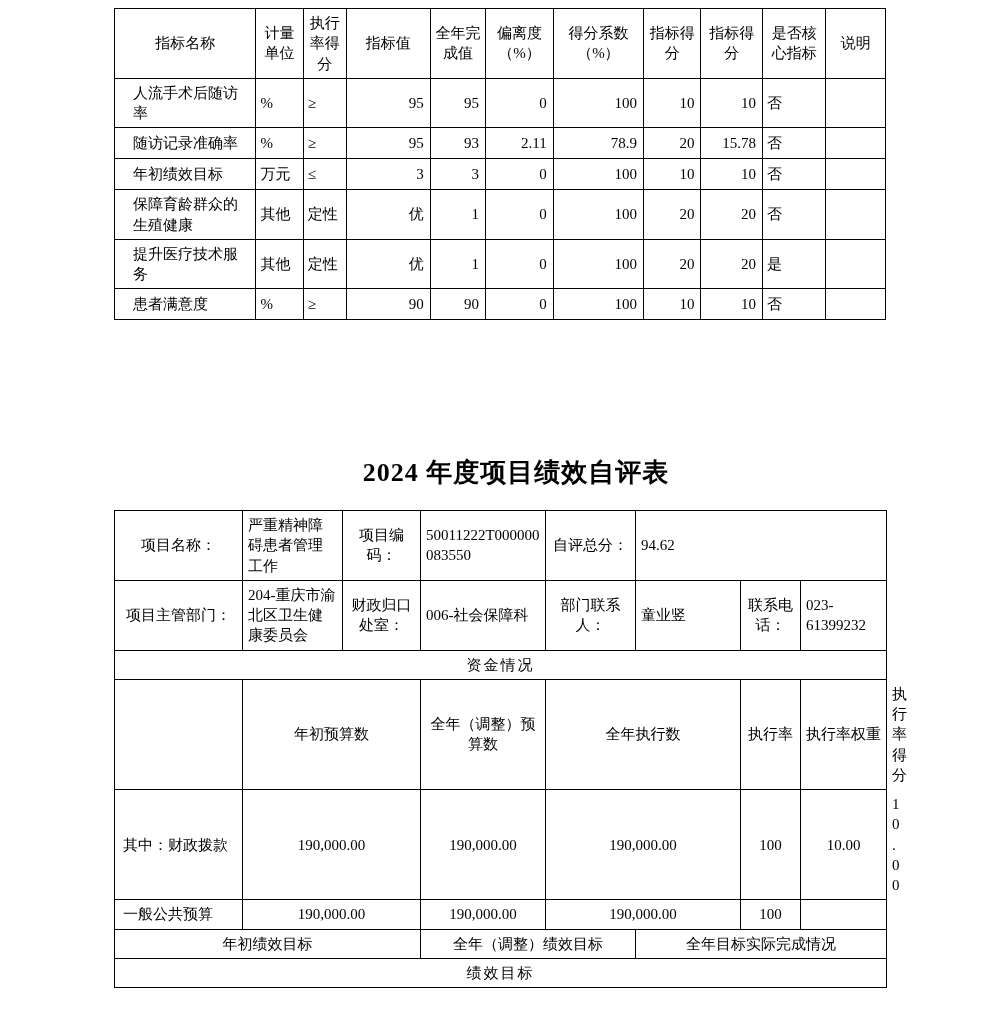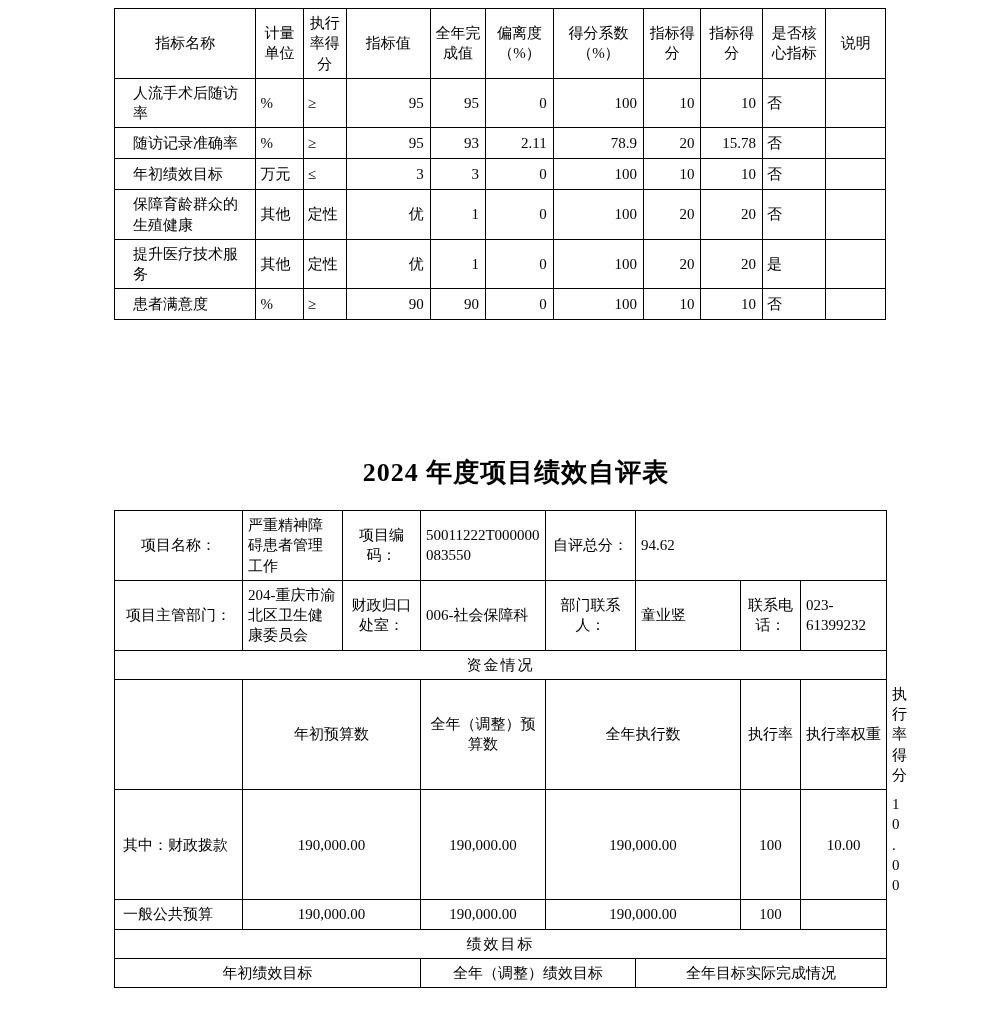--- a/index.html
+++ b/index.html
@@ -292,24 +292,24 @@
       <td class="rowlabel">一般公共预算</td>
       <td class="num" colspan="2">190,000.00</td>
       <td class="num">190,000.00</td>
       <td class="num" colspan="2">190,000.00</td>
       <td class="num">100</td>
       <td class="num"></td>
       <td class="num"></td>
     </tr>
 
     <tr>
-      <td class="section" colspan="8">绩效目标</td>
-    </tr>
-
-    <tr>
       <td class="ctr" colspan="3">年初绩效目标</td>
       <td class="ctr" colspan="2">全年（调整）绩效目标</td>
       <td class="ctr" colspan="3">全年目标实际完成情况</td>
     </tr>
+
+    <tr>
+      <td class="section" colspan="8">绩效目标</td>
+    </tr>
   </tbody>
     </table>
 
 </div>
 
 </body></html>

